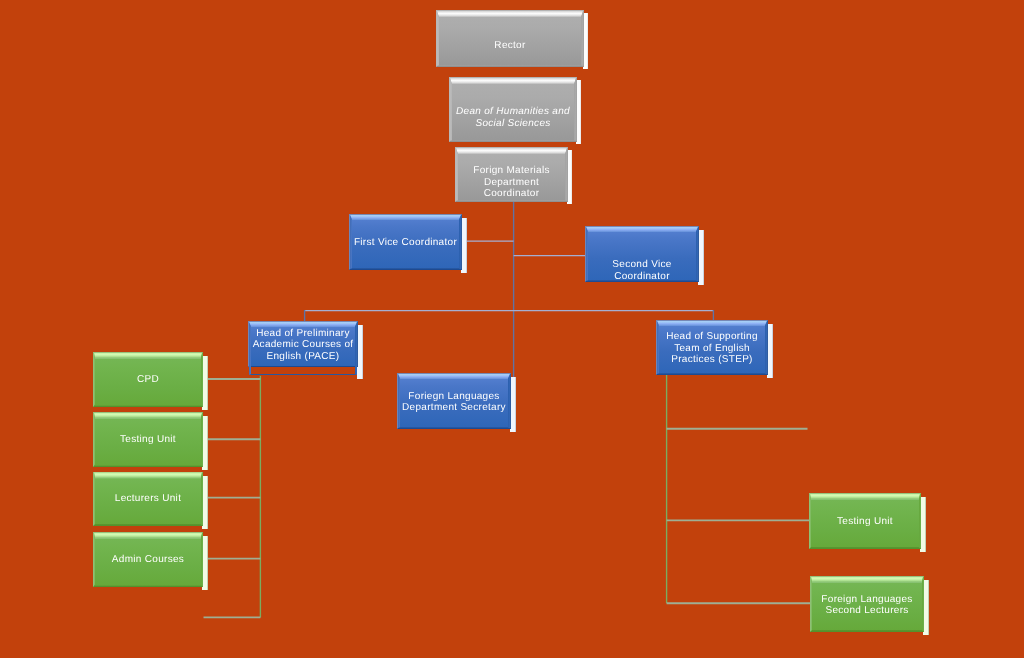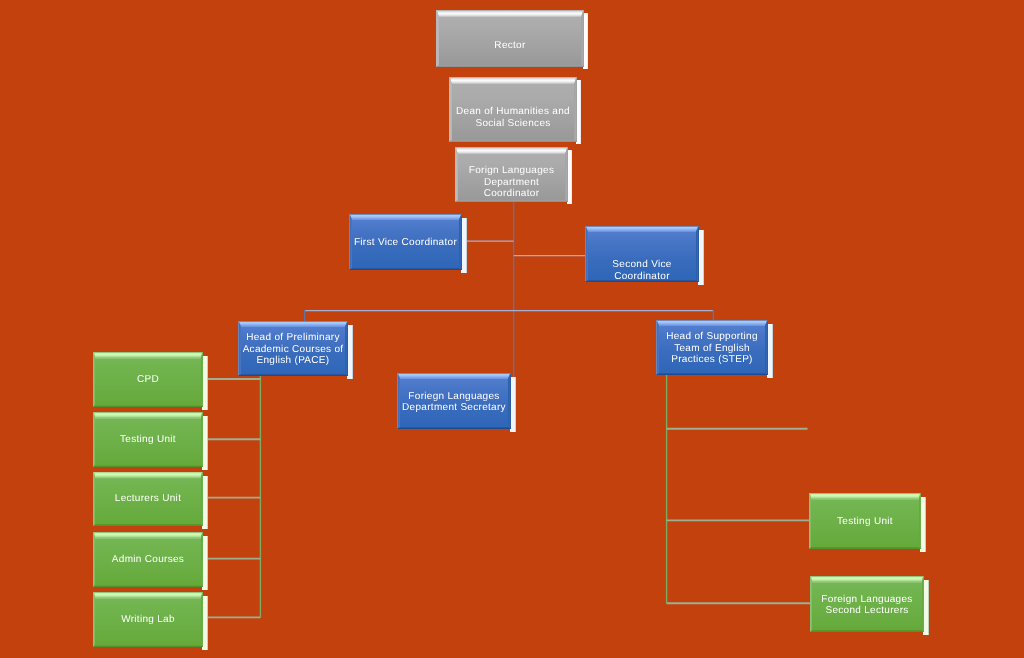--- a/index.html
+++ b/index.html
@@ -108,40 +108,40 @@
   <div class="node n-gray" style="left:436px;top:10px;width:148px;height:57px;">
     <div class="shadow" style="left:147px;top:2.5px;width:3.5px;height:56px;"></div>
     <div class="shline" style="left:150.5px;top:2.5px;width:1.0px;height:56px;"></div>
     <div class="face"></div>
     <div class="bvT" style="left:0;top:0;width:148px;height:7.2px;clip-path:polygon(1px 1px, 147px 1px, 145.0px 7.2px, 3.0px 7.2px);"></div>
     <div class="bvB" style="left:0;top:55.2px;width:148px;height:1.7999999999999972px;clip-path:polygon(1px 0.8px, 147px 0.8px, 145.0px 0px, 3.0px 0px);"></div>
     <div class="bvL" style="left:0;top:0;width:3.0px;height:57px;clip-path:polygon(1px 1px, 3.0px 7.2px, 3.0px 55.2px, 1px 56px);"></div>
     <div class="bvR" style="left:145.0px;top:0;width:3.0px;height:57px;clip-path:polygon(2.0px 1px, 0px 7.2px, 0px 55.2px, 2.0px 56px);"></div>
     <div class="lbl" style="margin-top:7.6px">Rector</div>
   </div>
-  <div class="node n-gray" style="left:449px;top:77px;width:128px;height:65px;">
+  <div class="node n-gray" style="left:449px;top:77px;width:128px;height:65px;font-style:italic;">
     <div class="shadow" style="left:127px;top:2.5px;width:3.5px;height:64px;"></div>
     <div class="shline" style="left:130.5px;top:2.5px;width:1.0px;height:64px;"></div>
     <div class="face"></div>
     <div class="bvT" style="left:0;top:0;width:128px;height:7.2px;clip-path:polygon(1px 1px, 127px 1px, 125.0px 7.2px, 3.0px 7.2px);"></div>
     <div class="bvB" style="left:0;top:63.2px;width:128px;height:1.7999999999999972px;clip-path:polygon(1px 0.8px, 127px 0.8px, 125.0px 0px, 3.0px 0px);"></div>
     <div class="bvL" style="left:0;top:0;width:3.0px;height:65px;clip-path:polygon(1px 1px, 3.0px 7.2px, 3.0px 63.2px, 1px 64px);"></div>
     <div class="bvR" style="left:125.0px;top:0;width:3.0px;height:65px;clip-path:polygon(2.0px 1px, 0px 7.2px, 0px 63.2px, 2.0px 64px);"></div>
     <div class="lbl" style="margin-top:7.6px">Dean of Humanities and
 Social Sciences</div>
   </div>
   <div class="node n-gray" style="left:455px;top:147px;width:113px;height:55px;">
     <div class="shadow" style="left:112px;top:2.5px;width:3.5px;height:54px;"></div>
     <div class="shline" style="left:115.5px;top:2.5px;width:1.0px;height:54px;"></div>
     <div class="face"></div>
     <div class="bvT" style="left:0;top:0;width:113px;height:7.2px;clip-path:polygon(1px 1px, 112px 1px, 110.0px 7.2px, 3.0px 7.2px);"></div>
     <div class="bvB" style="left:0;top:53.2px;width:113px;height:1.7999999999999972px;clip-path:polygon(1px 0.8px, 112px 0.8px, 110.0px 0px, 3.0px 0px);"></div>
     <div class="bvL" style="left:0;top:0;width:3.0px;height:55px;clip-path:polygon(1px 1px, 3.0px 7.2px, 3.0px 53.2px, 1px 54px);"></div>
     <div class="bvR" style="left:110.0px;top:0;width:3.0px;height:55px;clip-path:polygon(2.0px 1px, 0px 7.2px, 0px 53.2px, 2.0px 54px);"></div>
-    <div class="lbl" style="margin-top:7.6px">Forign Languages
+    <div class="lbl" style="margin-top:7.6px">Forign Materials
 Department
 Coordinator</div>
   </div>
   <div class="node n-blue" style="left:349px;top:214px;width:113px;height:56px;">
     <div class="shadow" style="left:112px;top:3.6px;width:4.6px;height:55px;"></div>
     <div class="shline" style="left:116.6px;top:3.6px;width:1.0px;height:55px;"></div>
     <div class="face"></div>
     <div class="bvT" style="left:0;top:0;width:113px;height:6.0px;clip-path:polygon(1px 1px, 112px 1px, 109.8px 6.0px, 3.2px 6.0px);"></div>
     <div class="bvB" style="left:0;top:54.1px;width:113px;height:1.8999999999999986px;clip-path:polygon(1px 0.9px, 112px 0.9px, 109.8px 0px, 3.2px 0px);"></div>
     <div class="bvL" style="left:0;top:0;width:3.2px;height:56px;clip-path:polygon(1px 1px, 3.2px 6.0px, 3.2px 54.1px, 1px 55px);"></div>
@@ -152,21 +152,21 @@
     <div class="shadow" style="left:113px;top:3.6px;width:4.6px;height:55px;"></div>
     <div class="shline" style="left:117.6px;top:3.6px;width:1.0px;height:55px;"></div>
     <div class="face"></div>
     <div class="bvT" style="left:0;top:0;width:114px;height:6.0px;clip-path:polygon(1px 1px, 113px 1px, 110.8px 6.0px, 3.2px 6.0px);"></div>
     <div class="bvB" style="left:0;top:54.1px;width:114px;height:1.8999999999999986px;clip-path:polygon(1px 0.9px, 113px 0.9px, 110.8px 0px, 3.2px 0px);"></div>
     <div class="bvL" style="left:0;top:0;width:3.2px;height:56px;clip-path:polygon(1px 1px, 3.2px 6.0px, 3.2px 54.1px, 1px 55px);"></div>
     <div class="bvR" style="left:110.8px;top:0;width:3.200000000000003px;height:56px;clip-path:polygon(2.2px 1px, 0px 6.0px, 0px 54.1px, 2.2px 55px);"></div>
     <div class="lbl" style="margin-top:16px">Second Vice
 Coordinator</div>
   </div>
-  <div class="node n-blue" style="left:238px;top:321px;width:110px;height:55px;">
+  <div class="node n-blue" style="left:248px;top:321px;width:110px;height:46px;">
     <div class="shadow" style="left:109px;top:3.6px;width:4.6px;height:54px;"></div>
     <div class="shline" style="left:113.6px;top:3.6px;width:1.0px;height:54px;"></div>
     <div class="face"></div>
     <div class="bvT" style="left:0;top:0;width:110px;height:6.0px;clip-path:polygon(1px 1px, 109px 1px, 106.8px 6.0px, 3.2px 6.0px);"></div>
     <div class="bvB" style="left:0;top:53.1px;width:110px;height:1.8999999999999986px;clip-path:polygon(1px 0.9px, 109px 0.9px, 106.8px 0px, 3.2px 0px);"></div>
     <div class="bvL" style="left:0;top:0;width:3.2px;height:55px;clip-path:polygon(1px 1px, 3.2px 6.0px, 3.2px 53.1px, 1px 54px);"></div>
     <div class="bvR" style="left:106.8px;top:0;width:3.200000000000003px;height:55px;clip-path:polygon(2.2px 1px, 0px 6.0px, 0px 53.1px, 2.2px 54px);"></div>
     <div class="lbl" style="margin-top:0.5px">Head of Preliminary
 Academic Courses of
 English (PACE)</div>
@@ -227,30 +227,20 @@
   <div class="node n-green" style="left:93px;top:532px;width:110px;height:54.5px;">
     <div class="shadow" style="left:109px;top:4.0px;width:5.0px;height:53.5px;"></div>
     <div class="shline" style="left:114.0px;top:4.0px;width:1.0px;height:53.5px;"></div>
     <div class="face"></div>
     <div class="bvT" style="left:0;top:0;width:110px;height:7.0px;clip-path:polygon(1px 1px, 109px 1px, 107.8px 7.0px, 2.0px 7.0px);"></div>
     <div class="bvB" style="left:0;top:52.6px;width:110px;height:1.8999999999999986px;clip-path:polygon(1px 0.9px, 109px 0.9px, 107.8px 0px, 2.0px 0px);"></div>
     <div class="bvL" style="left:0;top:0;width:2.0px;height:54.5px;clip-path:polygon(1px 1px, 2.0px 7.0px, 2.0px 52.6px, 1px 53.5px);"></div>
     <div class="bvR" style="left:107.8px;top:0;width:2.200000000000003px;height:54.5px;clip-path:polygon(1.2px 1px, 0px 7.0px, 0px 52.6px, 1.2px 53.5px);"></div>
     <div class="lbl" style="margin-top:0.6px">Admin Courses</div>
   </div>
-  <div class="node n-green" style="left:93px;top:592px;width:110px;height:54.5px;">
-    <div class="shadow" style="left:109px;top:4.0px;width:5.0px;height:53.5px;"></div>
-    <div class="shline" style="left:114.0px;top:4.0px;width:1.0px;height:53.5px;"></div>
-    <div class="face"></div>
-    <div class="bvT" style="left:0;top:0;width:110px;height:7.0px;clip-path:polygon(1px 1px, 109px 1px, 107.8px 7.0px, 2.0px 7.0px);"></div>
-    <div class="bvB" style="left:0;top:52.6px;width:110px;height:1.8999999999999986px;clip-path:polygon(1px 0.9px, 109px 0.9px, 107.8px 0px, 2.0px 0px);"></div>
-    <div class="bvL" style="left:0;top:0;width:2.0px;height:54.5px;clip-path:polygon(1px 1px, 2.0px 7.0px, 2.0px 52.6px, 1px 53.5px);"></div>
-    <div class="bvR" style="left:107.8px;top:0;width:2.200000000000003px;height:54.5px;clip-path:polygon(1.2px 1px, 0px 7.0px, 0px 52.6px, 1.2px 53.5px);"></div>
-    <div class="lbl" style="margin-top:0.6px">Writing Lab</div>
-  </div>
   <div class="node n-green" style="left:809px;top:493px;width:112px;height:56px;">
     <div class="shadow" style="left:111px;top:4.0px;width:5.0px;height:55px;"></div>
     <div class="shline" style="left:116.0px;top:4.0px;width:1.0px;height:55px;"></div>
     <div class="face"></div>
     <div class="bvT" style="left:0;top:0;width:112px;height:7.0px;clip-path:polygon(1px 1px, 111px 1px, 109.8px 7.0px, 2.0px 7.0px);"></div>
     <div class="bvB" style="left:0;top:54.1px;width:112px;height:1.8999999999999986px;clip-path:polygon(1px 0.9px, 111px 0.9px, 109.8px 0px, 2.0px 0px);"></div>
     <div class="bvL" style="left:0;top:0;width:2.0px;height:56px;clip-path:polygon(1px 1px, 2.0px 7.0px, 2.0px 54.1px, 1px 55px);"></div>
     <div class="bvR" style="left:109.8px;top:0;width:2.200000000000003px;height:56px;clip-path:polygon(1.2px 1px, 0px 7.0px, 0px 54.1px, 1.2px 55px);"></div>
     <div class="lbl" style="margin-top:0.6px">Testing Unit</div>
   </div>

